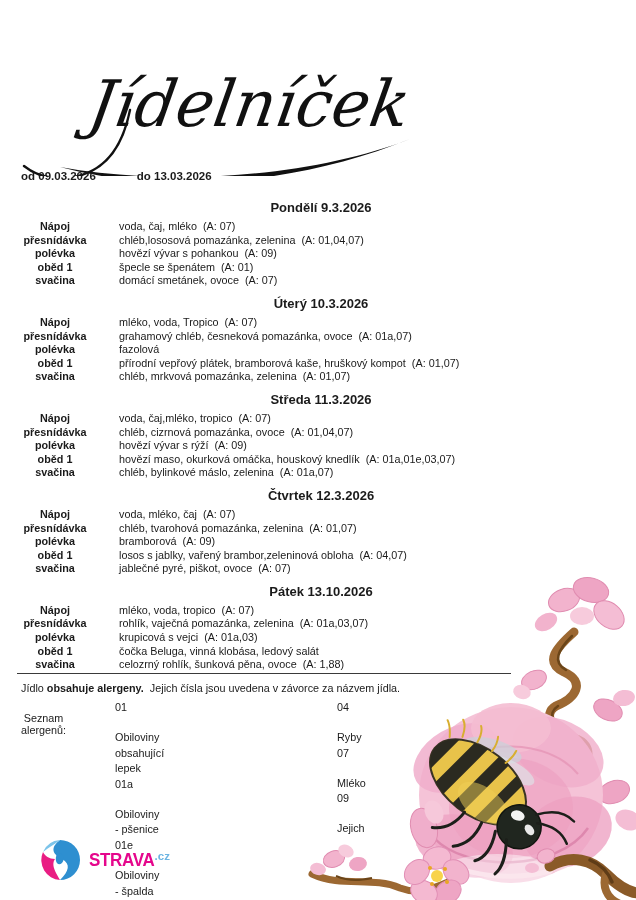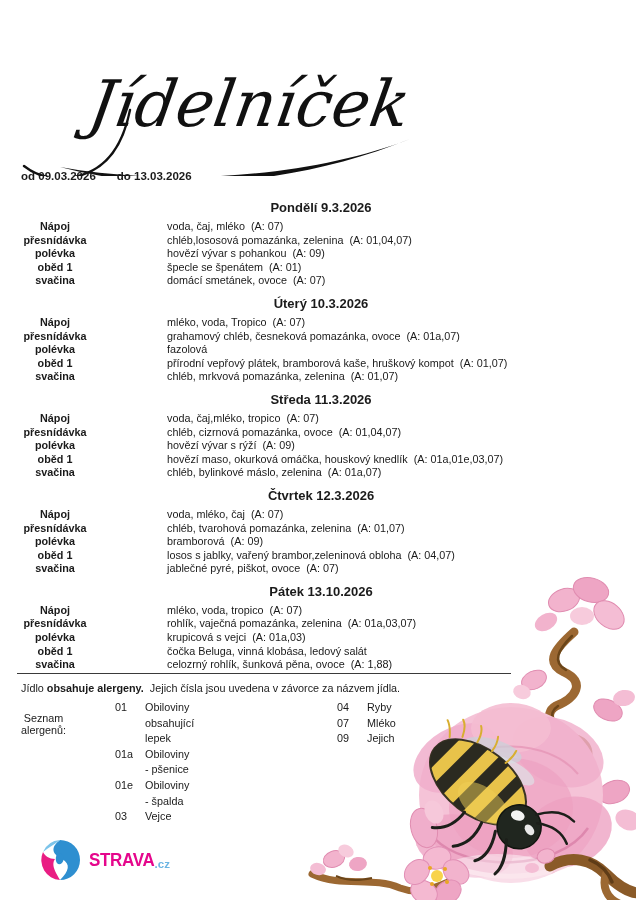--- a/index.html
+++ b/index.html
@@ -6,43 +6,43 @@
   body {
     width:636px; height:900px; position:relative; overflow:hidden;
     background:#ffffff; color:#1a1a1a;
     font-family:"Liberation Sans", sans-serif;
   }
   
   .title-wrap { position:absolute; left:18px; top:26px; width:420px; height:150px; }
   
   .date-line {
     position:absolute; left:21px; top:170px;
-    font-size:11.5px; font-weight:bold; display:flex; gap:21px; white-space:pre;
+    font-size:11.5px; font-weight:bold; display:flex; gap:41px; white-space:pre;
   }
   
   .menu { position:absolute; left:21px; top:200px; width:600px;text-align:center; }
   .day { margin:0 0 8px 0; }
   .day-header { font-size:13px; font-weight:bold; line-height:15px; margin:0 0 5px 0; }
-  .menu-row { display:flex; font-size:10.8px; line-height:13.6px;gap:48px; }
+  .menu-row { display:flex; font-size:10.8px; line-height:13.6px; }
   .row-label { width:68px; flex:0 0 68px; font-weight:bold; }
   .row-value { white-space:pre-wrap;margin-left:30px; }
   
   .divider { position:absolute; left:17px; top:673px; width:494px; border-top:1.6px solid #3a3a3a; }
   .allergen-note { position:absolute; left:21px; top:682px; font-size:10.8px; white-space:pre-wrap; }
   .allergen-note b { white-space:pre-wrap; }
   .allergen-list { position:absolute; left:21px; top:700px; font-size:10.8px; }
   .alg-label { position:absolute; left:0; top:12px;text-align:center; }
   .alg-col { position:absolute; top:0; }
   .alg-col-1 { left:94px; }
   .alg-col-2 { left:316px; }
-  .alg-row { display:flex; line-height:15.6px; }
+  .alg-row { display:flex; line-height:15.6px;flex-direction:column; }
   .alg-code { width:30px; flex:0 0 30px; }
   
   .logo { position:absolute; left:38px; top:838px; display:flex; align-items:center; gap:7px; }
-  .logo-text { display:flex; align-items:flex-end; }
+  .logo-text { display:flex; align-items:flex-start; }
   .logo-main { font-size:17px; font-weight:bold; letter-spacing:-0.3px; color:#e5068c; transform:scaleY(1.12); }
   .logo-suffix { font-size:11.5px; font-weight:bold; color:#6cb5e3; }
   
   .artwork { position:absolute; right:0; bottom:0; width:330px; height:330px; pointer-events:none; }
 </style>
 </head>
 <body>
 
 <div class="title-wrap">
   <svg width="420" height="150" viewBox="0 0 420 150">

